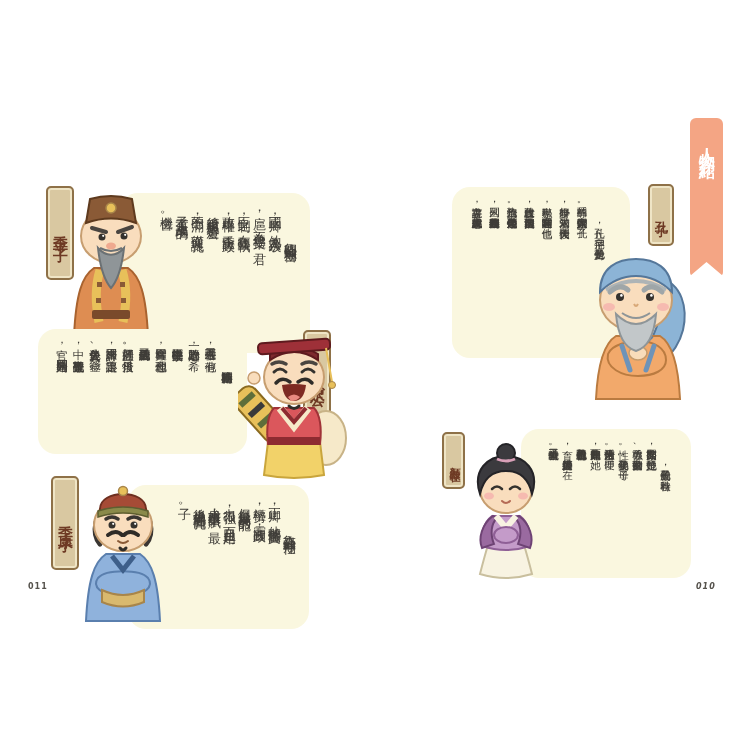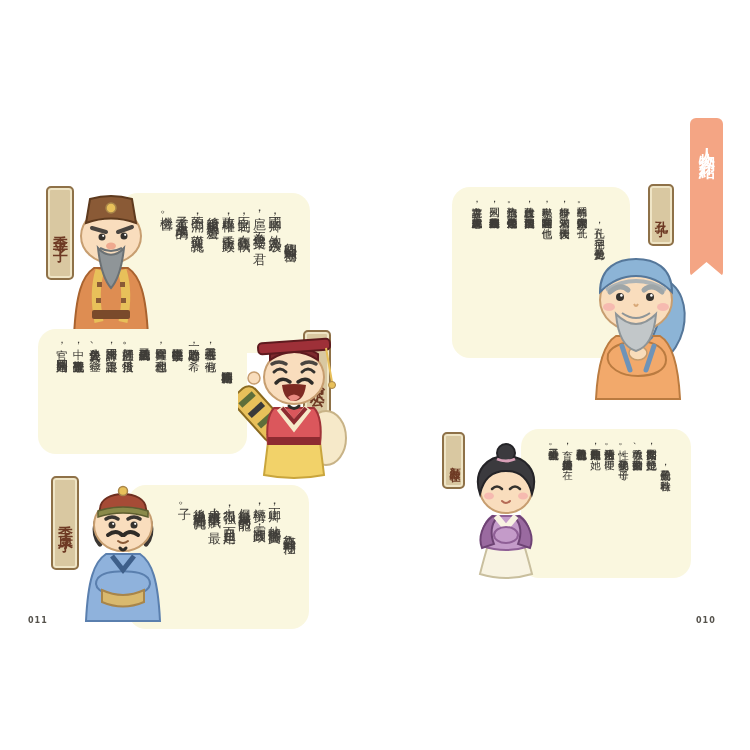--- a/index.html
+++ b/index.html
@@ -51,24 +51,24 @@
   
   .chara { position:absolute; }
   .c-kongzi      { left:582px; top:250px; width:112px; height:152px; }
   .c-yanzhengzai { left:464px; top:442px; width:84px;  height:138px; }
   .c-jipingzi    { left:66px;  top:190px; width:90px;  height:148px; }
   .c-ludinggong  { left:238px; top:324px; width:112px; height:158px; }
   .c-jikangzi    { left:78px;  top:478px; width:90px;  height:145px; }
   .chara svg { display:block; width:100%; height:100%; }
 
   
-  .pagenum { position:absolute; top:616px; font-size:8px; font-weight:bold;
+  .pagenum { position:absolute; top:582px; font-size:8px; font-weight:bold;
              color:#55524C; letter-spacing:1px; }
   .pagenum-left  { left:28px; }
-  .pagenum-right { left:696px; }
+  .pagenum-right { left:696px;font-style:italic; }
 </style>
 </head>
 <body>
 
 <div class="spread">
 
   <div class="tab">
     <span class="tab-text">人物介紹</span>
   </div>
 

